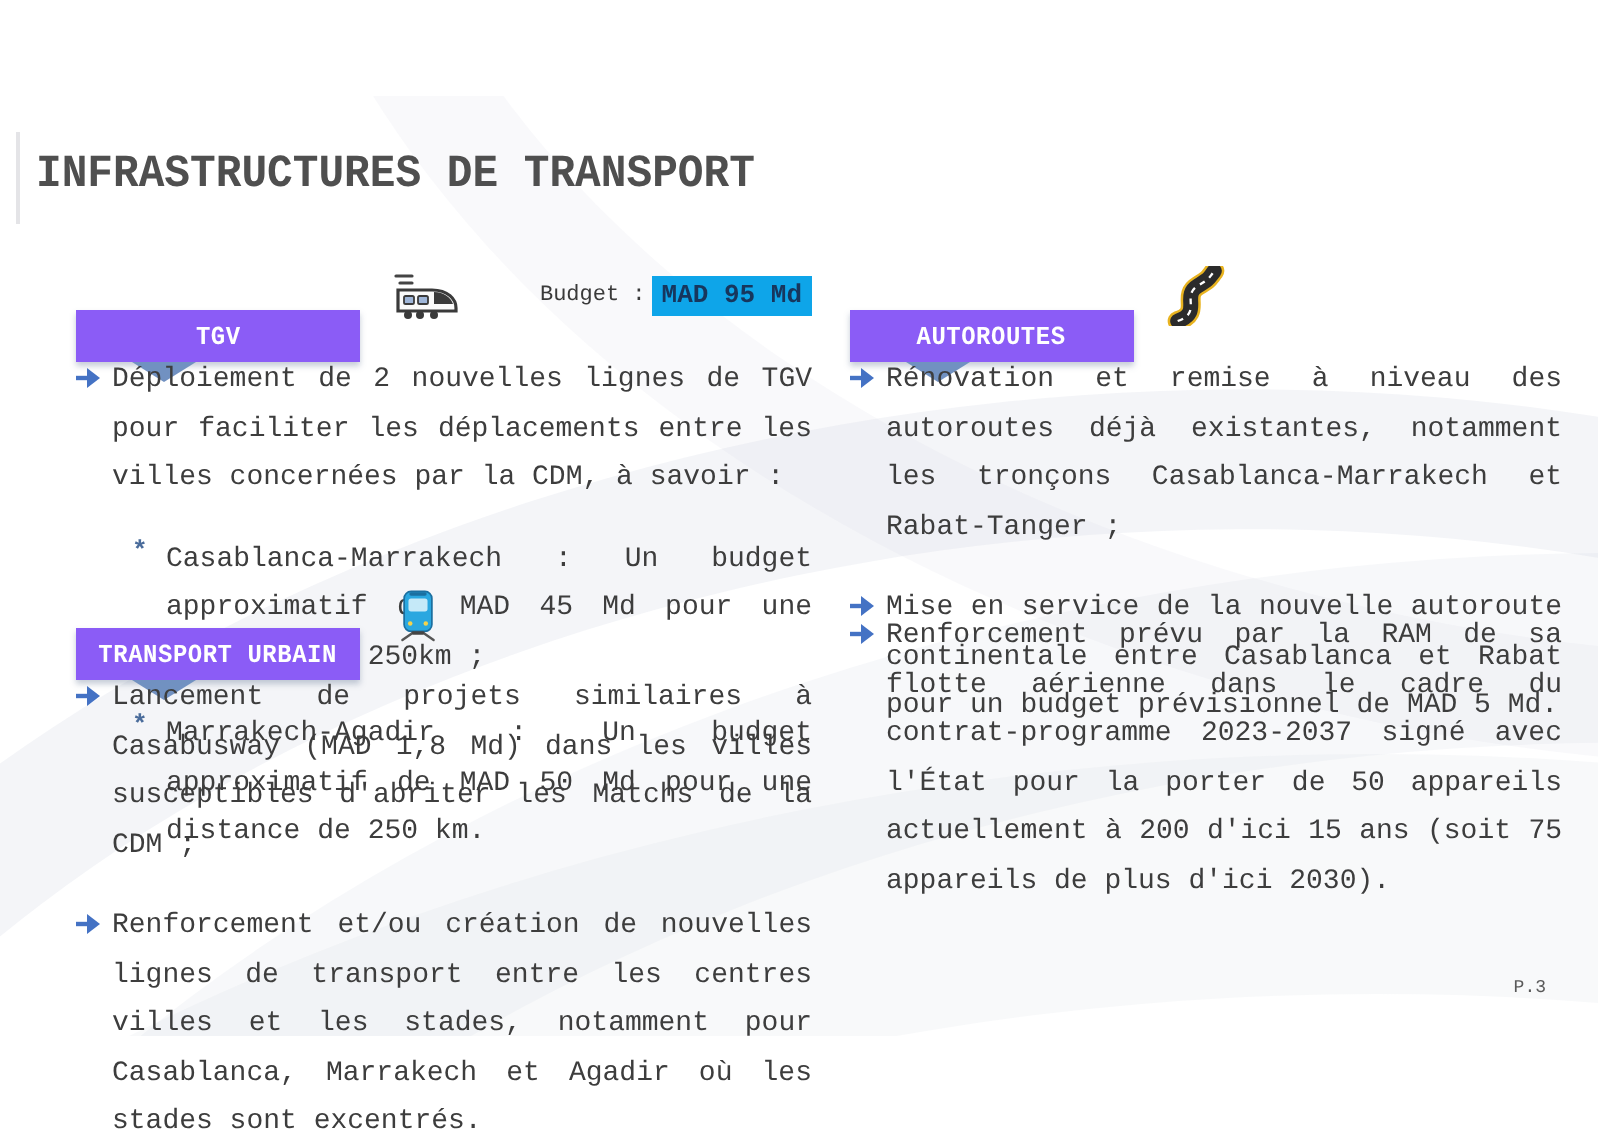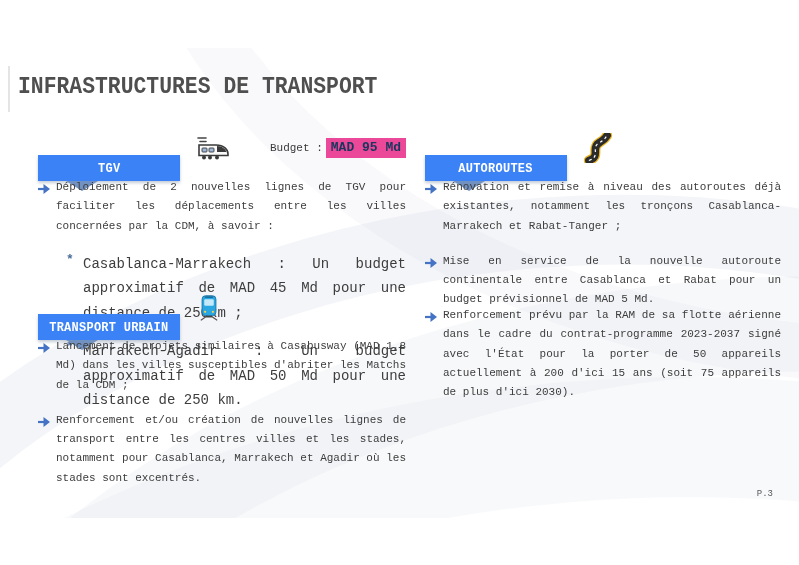--- a/index.html
+++ b/index.html
@@ -29,46 +29,46 @@
 
   .section{position:absolute;}
   .sec-tgv{left:38px;top:133px;width:368px;}
   .sec-autoroutes{left:425px;top:133px;width:356px;}
   .sec-urbain{left:38px;top:292px;width:368px;}
   .sec-aerien{left:425px;top:291px;width:356px;}
 
   .header-row{display:flex;align-items:center;height:30px;position:relative;}
   .ribbon{
     position:relative;width:142px;height:26px;flex:0 0 142px;
-    background:#3b82f6;box-shadow:0 2px 3px rgba(90,110,140,0.35);
+    background:#8b5cf6;box-shadow:0 2px 3px rgba(90,110,140,0.35);
     display:flex;align-items:center;justify-content:center;margin-top:40px;
   }
   .ribbon:after{
     content:"";position:absolute;left:28px;top:26px;
     border-left:16px solid transparent;border-right:16px solid transparent;
     border-top:10px solid #7191c1;
   }
   .ribbon-label{
     color:#ffffff;font-weight:700;font-size:13px;letter-spacing:0.3px;
     transform:scaleX(0.92);white-space:nowrap;
   }
   .hdr-icon{margin-left:16px;flex:0 0 auto;display:flex;align-items:center;}
 
   .budget{margin-left:auto;display:flex;align-items:center;white-space:nowrap;}
   .budget-label{font-size:11px;color:#3a3a3a;margin-right:3px;}
   .budget-value{
     font-size:13px;font-weight:700;color:#17365d;
-    background:#ec4899;padding:2px 5px 3px 5px;
+    background:#0ea5e9;padding:2px 5px 3px 5px;
   }
 
   .bullets{margin-top:15px;}
   .bullet{position:relative;padding-left:18px;margin-bottom:16px;}
   .bullet:last-child{margin-bottom:0;}
   .bullet .arrow{position:absolute;left:0;top:3px;}
-  .bullet .txt{display:block;font-size:11px;line-height:1.75;color:#3d3d3d;text-align:justify;}
+  .bullet .txt{display:block;font-size:14px;line-height:1.75;color:#3d3d3d;text-align:justify;}
   .subbullet{position:relative;padding-left:17px;margin:14px 0 0 28px;}
   .subbullet .star{position:absolute;left:0;top:0;color:#4a6c9b;font-size:13px;font-weight:700;}
   .subbullet .txt{display:block;font-size:14px;line-height:1.75;color:#3d3d3d;text-align:justify;}
 
   .page-number{position:absolute;right:26px;bottom:66px;font-size:9px;color:#595959;}
 </style>
 </head>
 <body>
 
 <div class="slide">

